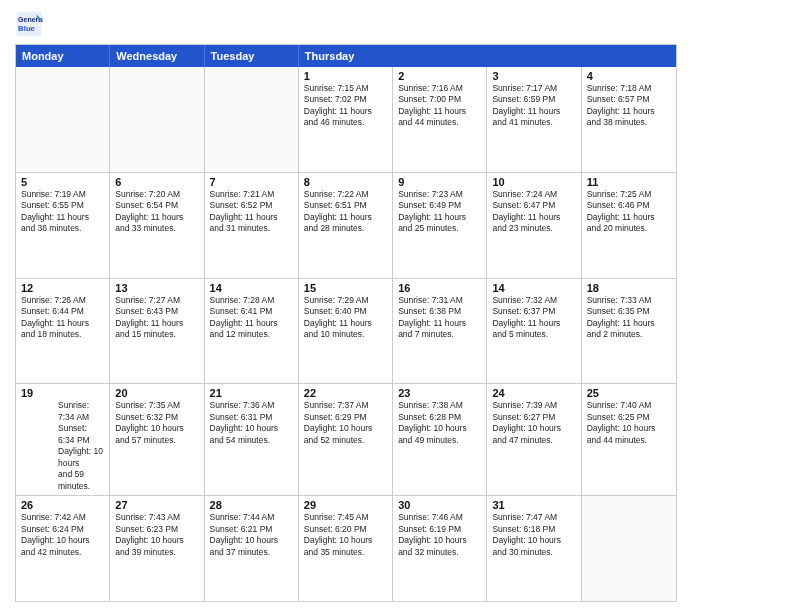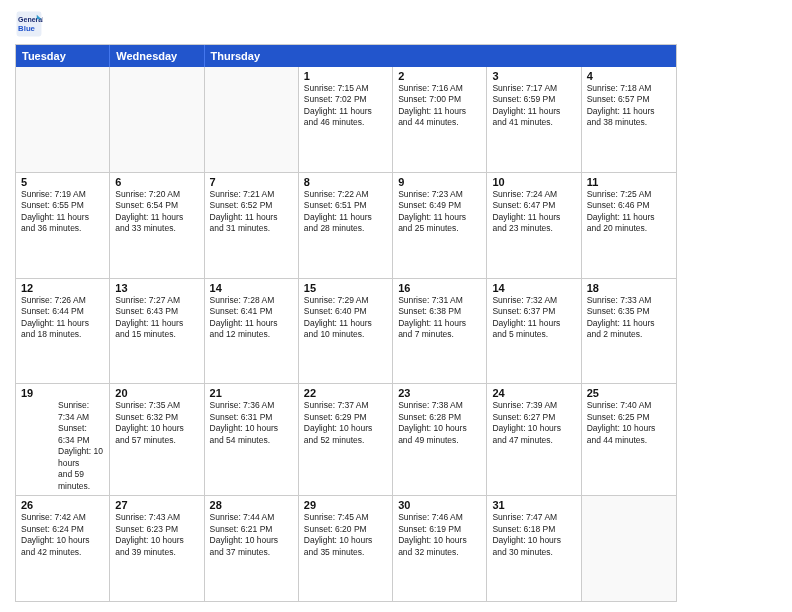--- a/index.html
+++ b/index.html
@@ -128,22 +128,23 @@
       </div>
     </div>
     <div class="title-block">
       <div class="month-title"></div>
       <div class="subtitle"></div>
     </div>
   </div>
 
   <div class="calendar">
     <div class="cal-header">
+        <div class="cal-header-cell">Monday</div>
+        <div class="cal-header-cell">Wednesday</div>
         <div class="cal-header-cell">Tuesday</div>
-        <div class="cal-header-cell">Wednesday</div>
         <div class="cal-header-cell">Thursday</div>
       </div>
     <div class="cal-body">
     <div class="cal-row">
           <div class="cal-cell empty"></div>
           <div class="cal-cell empty"></div>
           <div class="cal-cell empty"></div>
           <div class="cal-cell">
             <span class="day-num">1</span>
             <div class="cell-text" style="white-space: pre-line;">Sunrise: 7:15 AM

